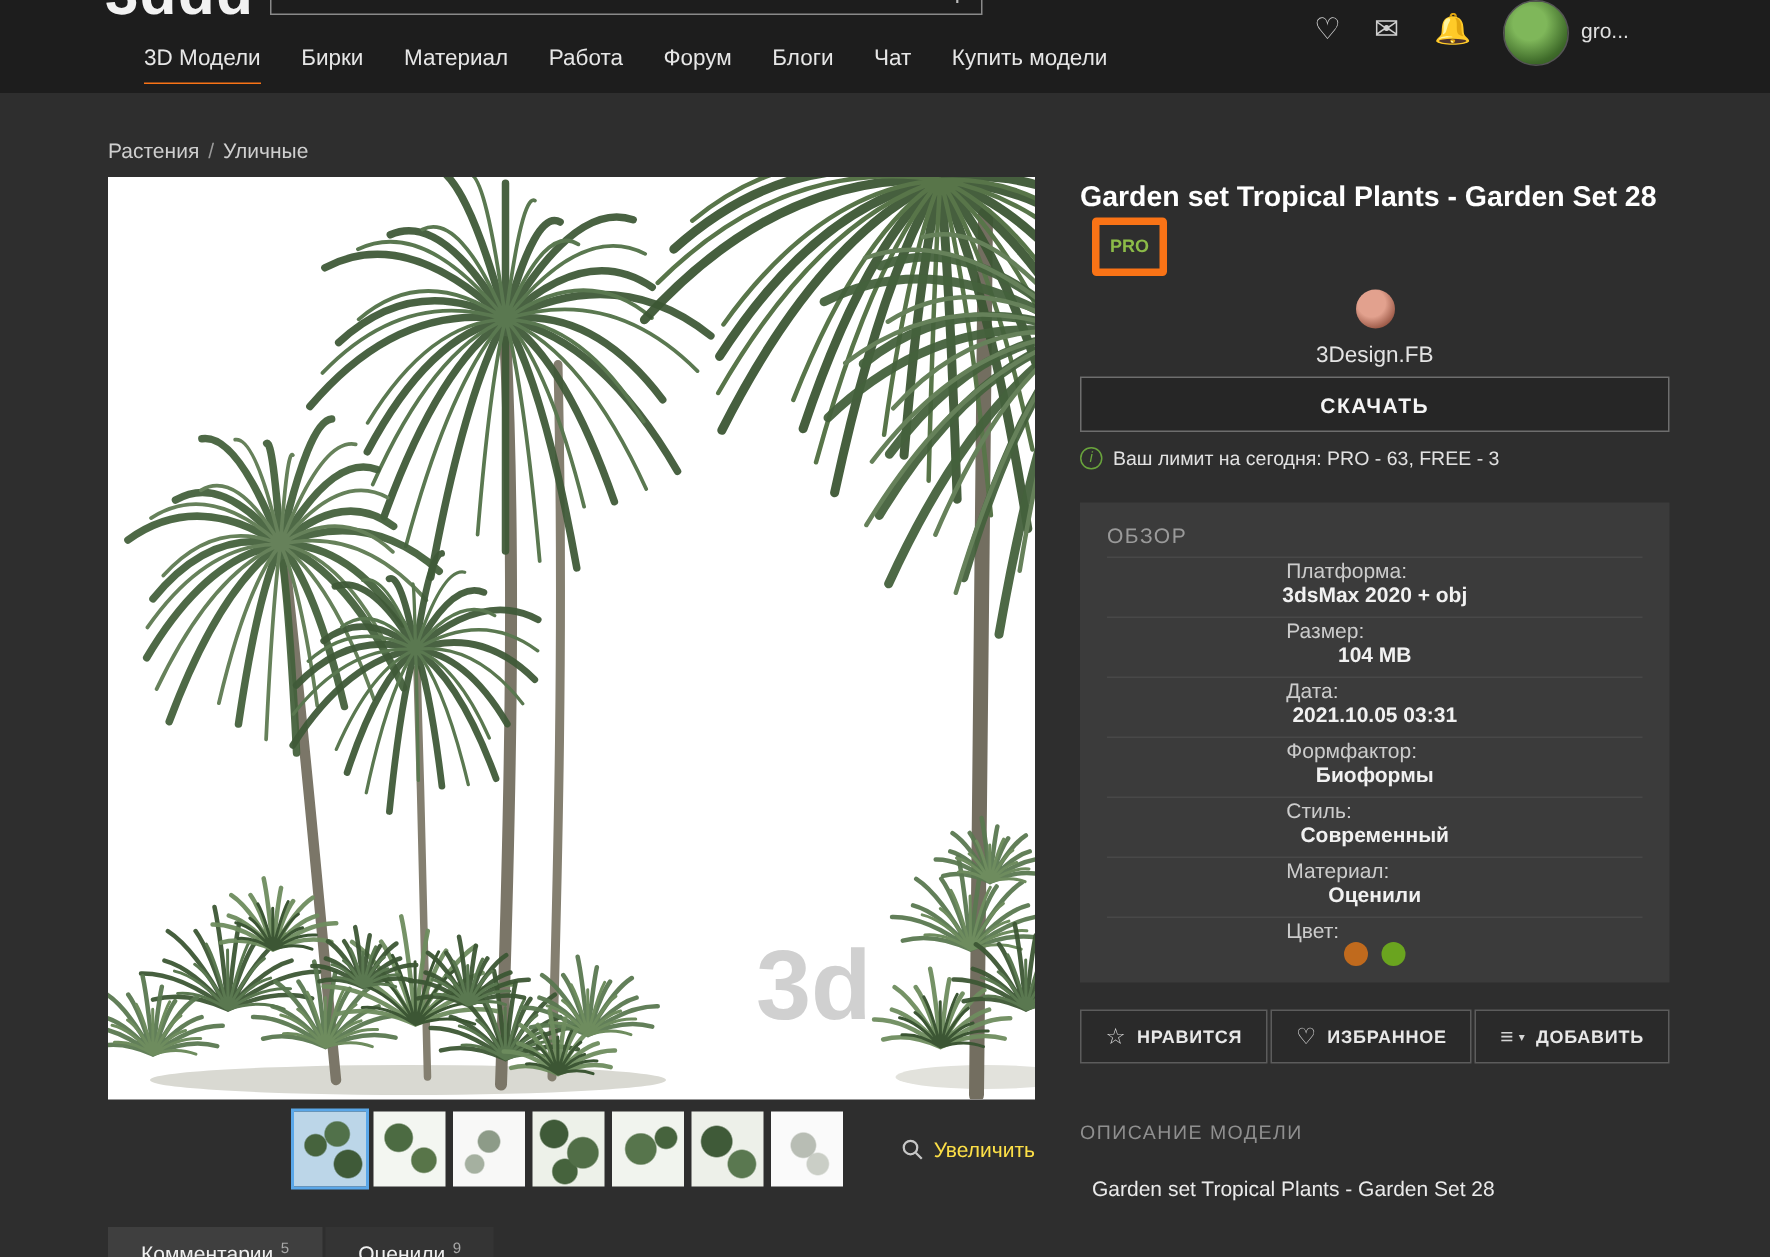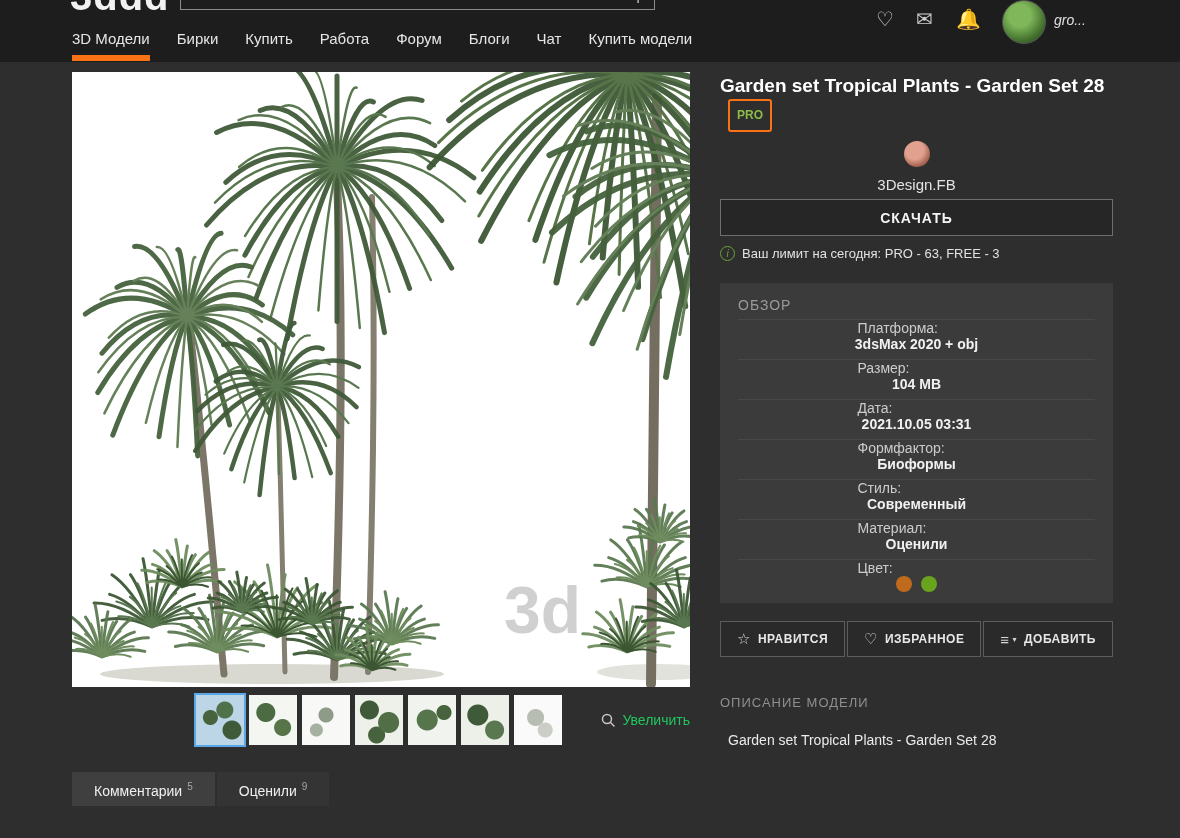--- a/index.html
+++ b/index.html
@@ -12,24 +12,24 @@
   .search-box { position:absolute; left:180px; top:-27px; width:475px; height:37px;
                 border:1px solid #8a8a8a; background:#1d1d1d; display:flex; align-items:flex-end; }
   .search-input { flex:1; background:transparent; border:none; color:#ddd; height:100%; padding:0 10px; font-size:14px; outline:none; }
   .search-icon { position:absolute; right:10px; bottom:4px; color:#bbb; }
   .hdr-icons { position:absolute; right:0; top:0; height:20px; }
   .hdr-ico { position:absolute; top:-9px; font-size:20px; color:#cfcfcf; cursor:pointer; }
   .hdr-heart { left:-304px; } .hdr-mail { left:-264px; } .hdr-bell { left:-224px; }
   .avatar-top { position:absolute; left:-178px; top:-16px; width:44px; height:44px; border-radius:50%;
                 background:radial-gradient(circle at 40% 35%, #7fb75a 0 30%, #3f6b2a 70%, #274a18 100%);
                 border:1px solid #555; cursor:pointer; }
-  .hdr-user { position:absolute; left:-126px; top:-4px; color:#e0e0e0; font-size:14px; cursor:pointer;font-style:italic; }
+  .hdr-user { position:absolute; left:-126px; top:-4px; color:#e0e0e0; font-size:14px; cursor:pointer; }
   .nav { position:absolute; left:72px; top:30px; display:flex; gap:27px; }
   .nav-item { color:#e6e6e6; font-size:15px; padding-bottom:8px; cursor:pointer; white-space:nowrap; }
-  .nav-item.active { border-bottom:6px solid #f97316; }
+  .nav-item.active { border-bottom:1px solid #f97316;margin-left:24px; }
 
   
   .page { padding:0 0 0 72px; }
   .breadcrumb { margin-top:30px; font-size:14px; color:#cfcfcf; }
   .breadcrumb a { color:#cfcfcf; text-decoration:none; cursor:pointer; }
   .bc-sep { margin:0 6px; color:#9a9a9a; }
   .columns { display:flex; margin-top:10px; gap:30px; }
   .left-col { width:618px; }
   .right-col { width:393px; }
 
@@ -58,31 +58,31 @@
         radial-gradient(circle at 45% 80%, #46633d 0 8px, transparent 9px); }
   .t5 { background:#f1f4ee; background-image:
         radial-gradient(circle at 40% 50%, #57754c 0 10px, transparent 11px),
         radial-gradient(circle at 75% 35%, #46633d 0 7px, transparent 8px); }
   .t6 { background:#edf0e9; background-image:
         radial-gradient(circle at 35% 40%, #3f5a38 0 10px, transparent 11px),
         radial-gradient(circle at 70% 70%, #5a7850 0 9px, transparent 10px); }
   .t7 { background:#fafafa; background-image:
         radial-gradient(circle at 45% 45%, #b8bdb4 0 8px, transparent 9px),
         radial-gradient(circle at 65% 70%, #cacec6 0 7px, transparent 8px); }
-  .zoom-link { margin-left:auto; display:flex; align-items:center; gap:6px; color:#22c55e; font-size:14px; cursor:pointer; }
+  .zoom-link { margin-left:auto; display:flex; align-items:center; gap:6px; color:#fde047; font-size:14px; cursor:pointer; }
 
   
   .tabs { margin-top:27px; display:flex; gap:2px; }
   .tab { height:34px; padding:9px 22px 0 22px; background:#3f3f3f; color:#f0f0f0; font-size:14px; cursor:pointer; }
   .tab.alt { background:#343434; }
   .tab sup { font-size:10px; color:#a8a8a8; margin-left:5px; }
 
   
   .title { color:#fff; font-size:19px; font-weight:bold; line-height:27px; }
-  .pro-badge { display:inline-block; margin-left:8px; padding:1px 7px; border:2px solid #f97316;
+  .pro-badge { display:inline-block; margin-left:8px; padding:1px 7px; border:5px solid #f97316;
                border-radius:3px; color:#8cbb48; font-size:12px; font-weight:bold; vertical-align:2px; }
   .author-row { margin-top:9px; display:flex; align-items:center; gap:9px;flex-direction:column; }
   .author-avatar { width:26px; height:26px; border-radius:50%;
                    background:radial-gradient(circle at 40% 35%, #e2a18e 0 40%, #9c5a48 75%, #6e3a2c 100%); cursor:pointer; }
   .author-name { color:#e3e3e3; font-size:15px; cursor:pointer; }
   .download-btn { margin-top:6px; width:100%; height:37px; background:#262626; border:1px solid #6e6e6e;
                   color:#f5f5f5; font-size:14px; font-weight:bold; letter-spacing:1px; cursor:pointer;
                   font-family:"Liberation Sans", sans-serif; }
   .limit-row { margin-top:10px; display:flex; align-items:center; gap:7px; color:#e2e2e2; font-size:13px; }
   .info-ico { width:15px; height:15px; border:1px solid #69a33c; border-radius:50%; color:#69a33c;
@@ -119,31 +119,34 @@
   <div class="hdr-icons" style="position:absolute; right:0; top:16px; width:0;">
     <span class="hdr-ico hdr-heart">♡</span>
     <span class="hdr-ico hdr-mail">✉</span>
     <span class="hdr-ico hdr-bell">🔔</span>
     <span class="avatar-top"></span>
     <span class="hdr-user">gro...</span>
   </div>
   <div class="nav">
     <span class="nav-item active">3D Модели</span>
     <span class="nav-item">Бирки</span>
-    <span class="nav-item">Купить</span>
+    <span class="nav-item">Материал</span>
     <span class="nav-item">Работа</span>
     <span class="nav-item">Форум</span>
     <span class="nav-item">Блоги</span>
     <span class="nav-item">Чат</span>
     <span class="nav-item">Купить модели</span>
   </div>
 </div>
 
 <div class="page">
 
+  <div class="breadcrumb">
+    <a>Растения</a><span class="bc-sep">/</span><a>Уличные</a>
+  </div>
 
   <div class="columns">
 
     <div class="left-col">
       <div class="main-image">
         <svg id="palm-svg" width="618" height="615" viewBox="0 0 618 615">
             <ellipse cx="200" cy="602" rx="172" ry="10" fill="#d9d9d2"></ellipse>
             <ellipse cx="585" cy="600" rx="60" ry="8" fill="#e2e2dc"></ellipse>
             <path d="M265 110 C272 260 268 430 262 605" stroke="#7b7668" stroke-width="8" fill="none" stroke-linecap="round"></path>
             <path d="M300 125 C304 300 300 460 296 600" stroke="#847f70" stroke-width="6" fill="none" stroke-linecap="round"></path>

